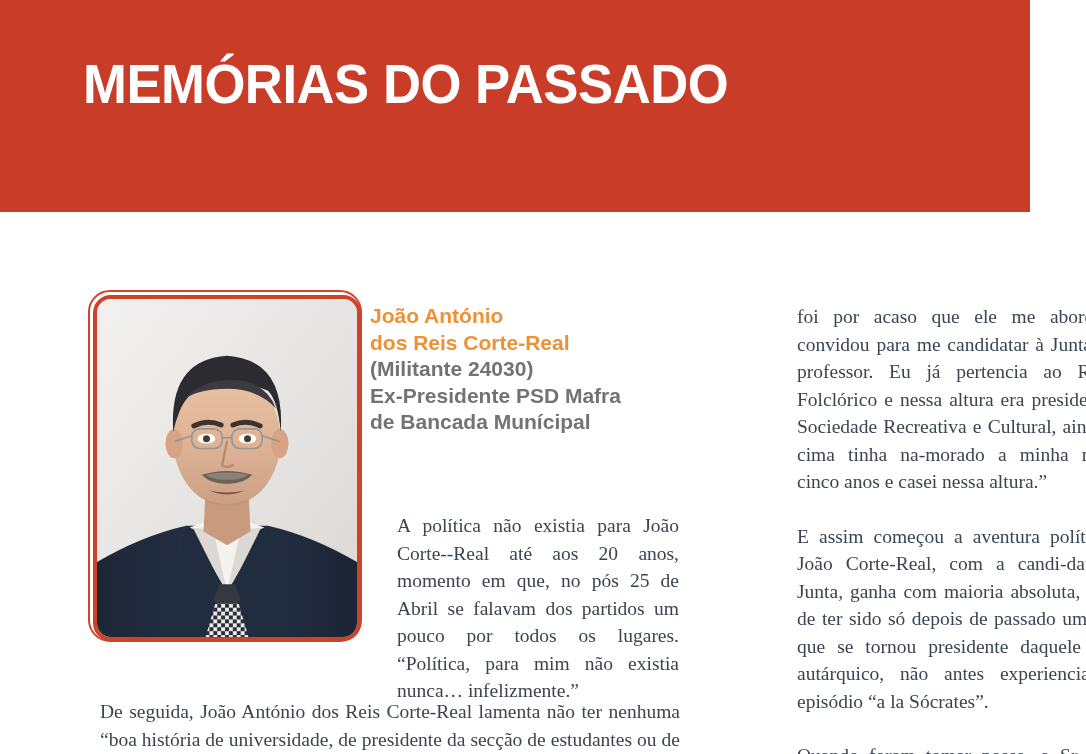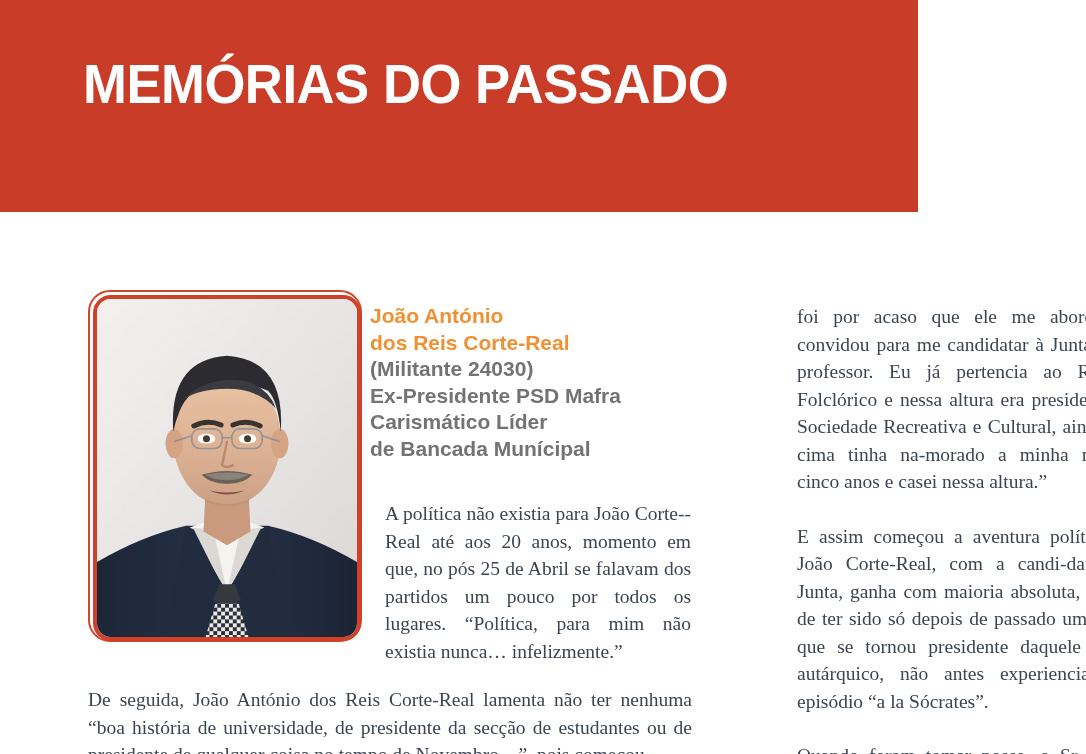--- a/index.html
+++ b/index.html
@@ -13,21 +13,21 @@
     overflow: hidden;
     font-family: "Liberation Serif", "DejaVu Serif", serif;
     position: relative;
   }
 
   
   .header-band {
     position: absolute;
     left: 0;
     top: 0;
-    width: 918px;
+    width: 1030px;
     height: 212px;
     background: #c93d28;
     overflow: hidden;
   }
   .title-wrap {
     position: absolute;
     left: 83px;
     top: 58px;
     display: block;
   }
@@ -136,21 +136,21 @@
     left: 797px;
     top: 303px;
     width: 340px;
     font-size: 19.5px;
     line-height: 27.5px;
     color: #3b4450;
     text-align: justify;
     text-justify: inter-word;
   }
   .col-right p { margin: 0 0 27px 0; }
-  .col-left-intro p, .col-bottom p { margin: 0; }
+  .col-left-intro p, .col-bottom p { margin: 12px; }
   .clip-right {
     position: absolute;
     left: 0; top: 212px;
     width: 1086px; height: 542px;
     overflow: hidden;
   }
 </style>
 </head>
 <body>
 
@@ -236,21 +236,20 @@
 
     <path d="M 112 206 Q 134 216 156 206" stroke="#bd8e72" stroke-width="2" fill="none" opacity="0.6"></path>
   </svg>
 </div>
 
 <div class="name-block">
   <span class="name-orange">João António</span>
   <span class="name-orange">dos Reis Corte-Real</span>
   <span class="name-red">(Militante 24030)</span>
   <span class="name-red">Ex-Presidente PSD Mafra</span>
-  <span class="name-red">Carismático Líder</span>
   <span class="name-red">de Bancada Munícipal</span>
 </div>
 
 <div class="col-left-intro">
   <p>A política não existia para João Corte--Real até aos 20 anos, momento em que, no pós 25 de Abril se falavam dos partidos um pouco por todos os lugares. “Política, para mim não existia nunca… infelizmente.”</p>
 </div>
 
 <div class="col-bottom">
   <p>De seguida, João António dos Reis Corte-Real lamenta não ter nenhuma “boa história de universidade, de presidente da secção de estudantes ou de presidente de qualquer coisa no tempo de Novembro…”, pois começou</p>
 </div>

